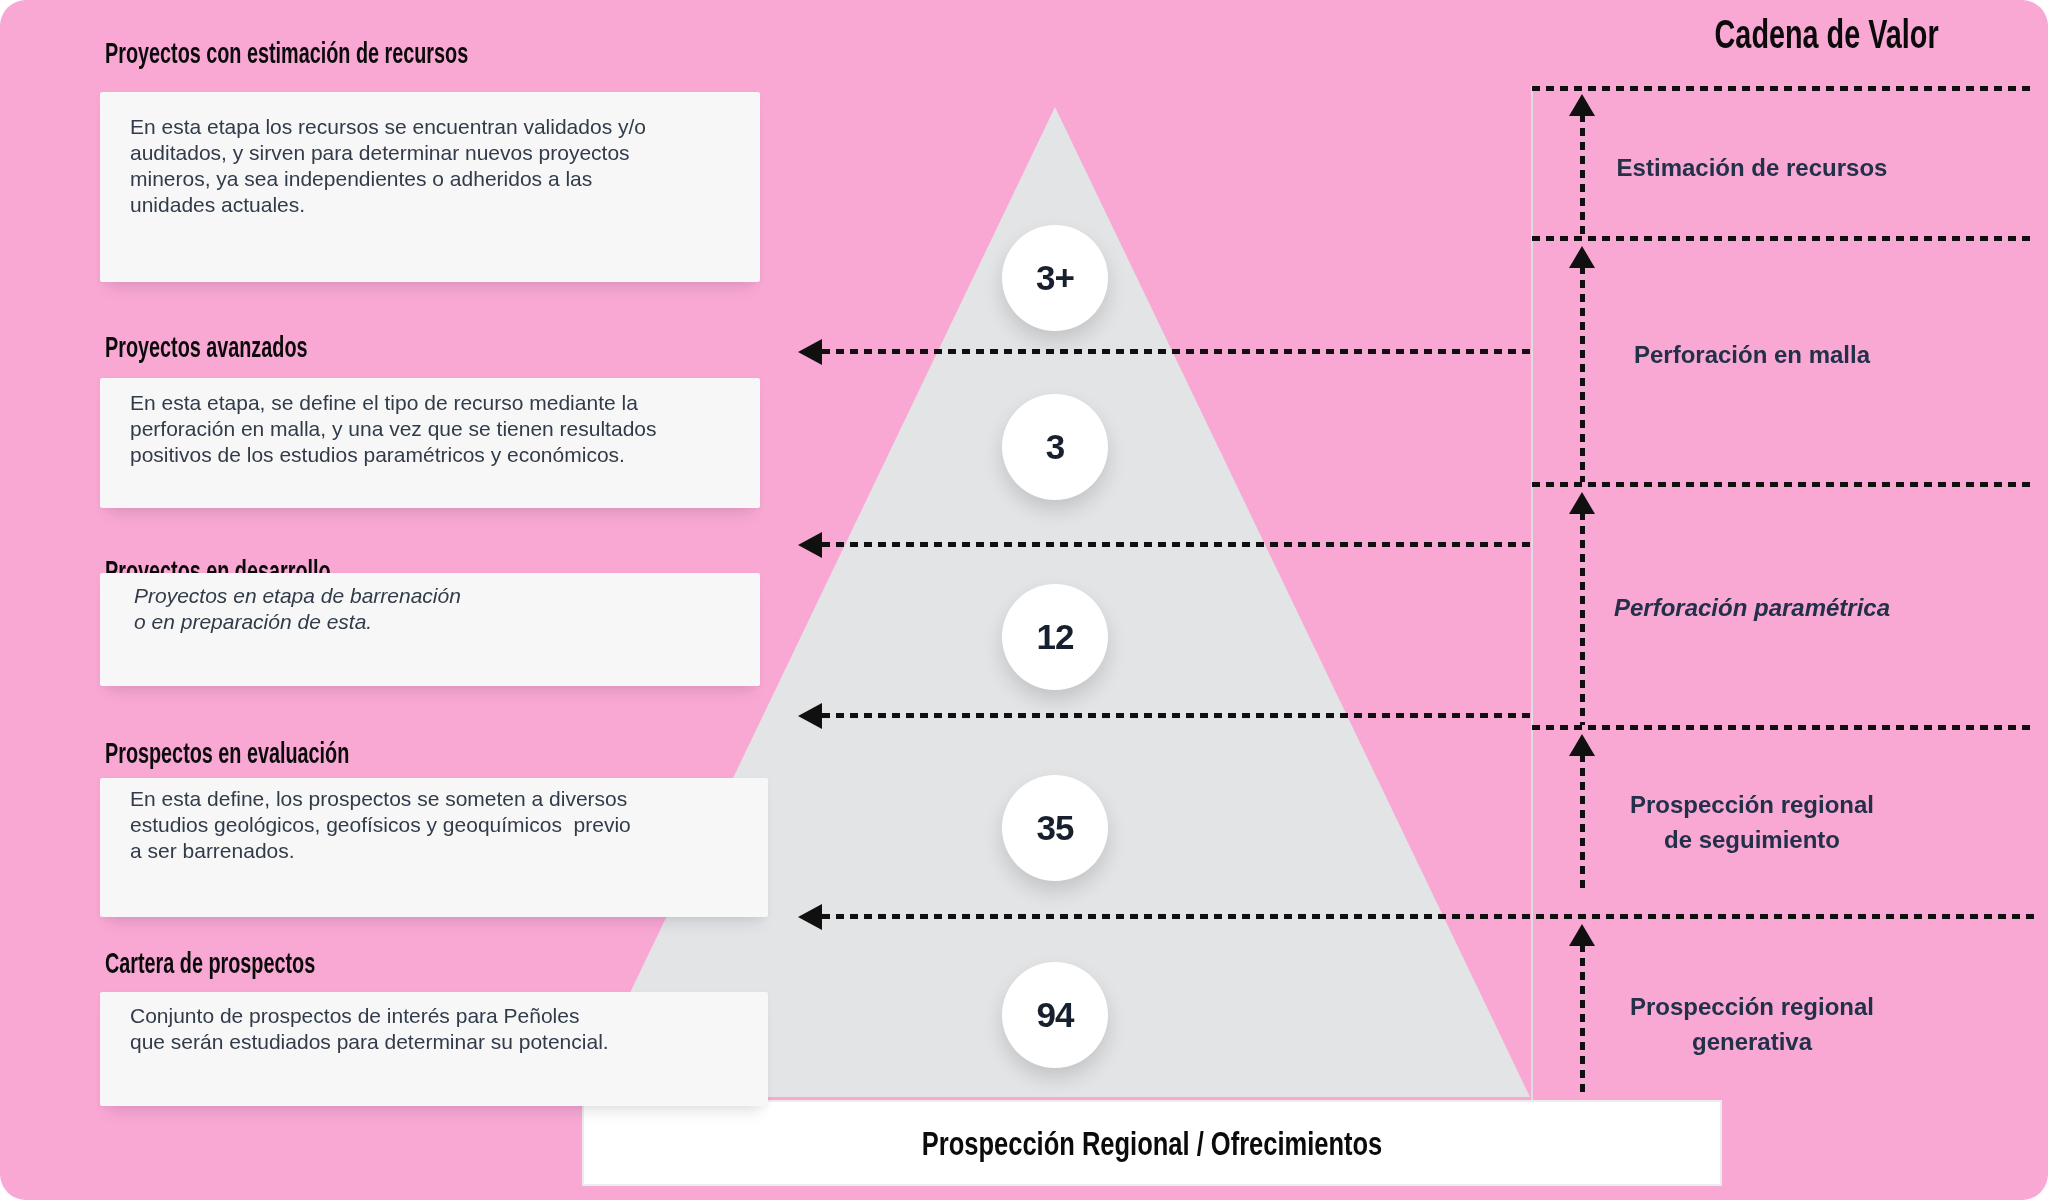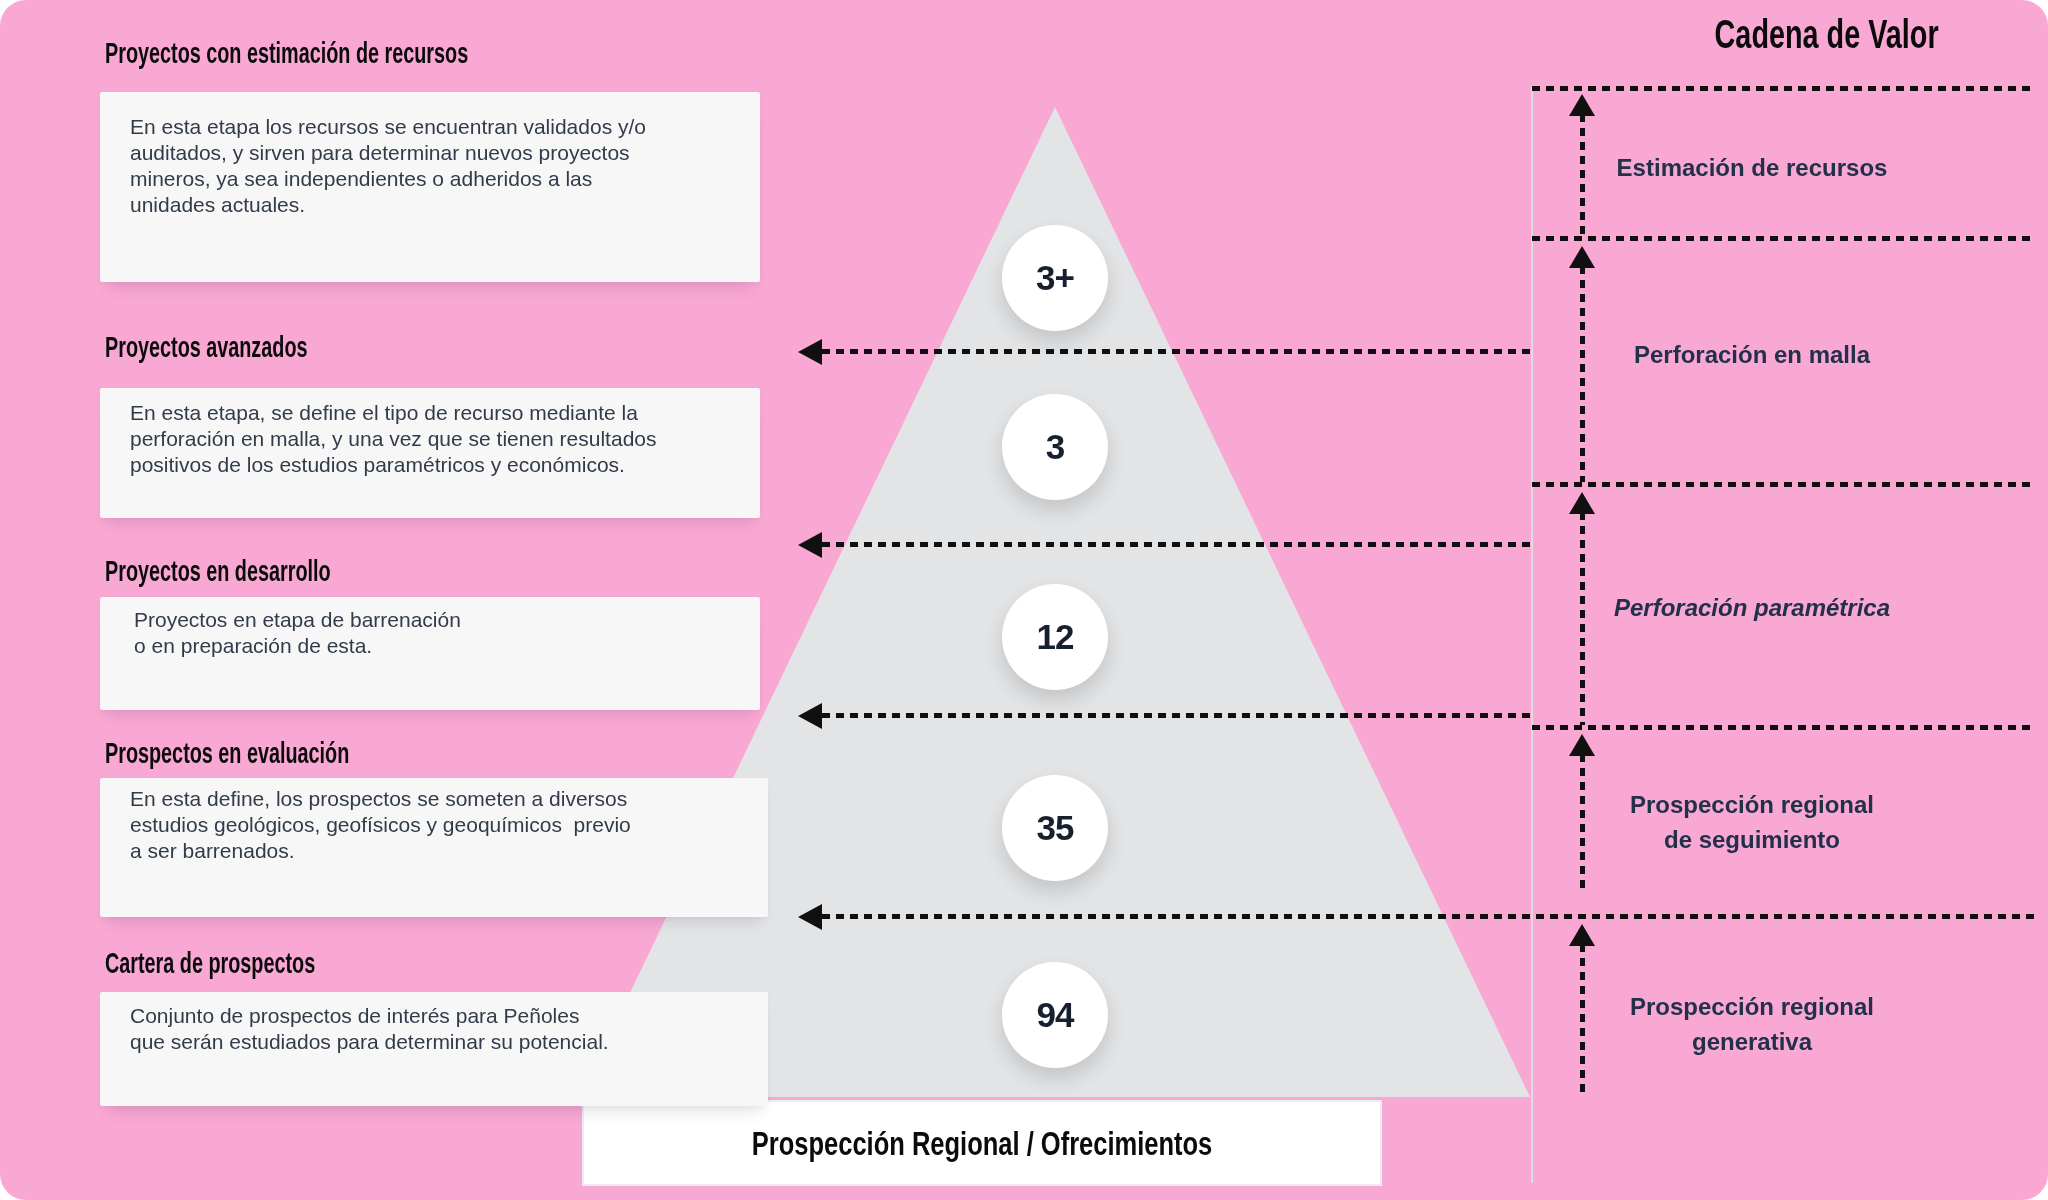--- a/index.html
+++ b/index.html
@@ -42,39 +42,39 @@
   
   .lhead{position:absolute;left:105px;z-index:3;color:#0b0b0c;
     font-size:30px;font-weight:700;white-space:nowrap;}
   .cond{display:inline-block;transform:scaleX(.66);transform-origin:left center;letter-spacing:0;}
   .h1{top:36px;} .h2{top:330px;} .h3{top:554px;} .h4{top:736px;} .h5{top:946px;}
   .lbox{position:absolute;left:100px;width:660px;background:#f7f7f8;z-index:3;border-radius:2px;
     box-shadow:0 14px 14px -8px rgba(15,23,42,.10),0 2px 6px rgba(15,23,42,.04);
     box-sizing:border-box;padding-left:30px;padding-right:10px;}
   .lbody{font-size:21px;line-height:26px;color:#313b49;white-space:pre-wrap;}
   .b1{top:92px;height:190px;padding-top:22px;}
-  .b2{top:388px;height:130px;padding-top:12px;}
-  .b3{top:597px;height:113px;padding-top:10px;padding-left:34px;}
+  .b2{top:378px;height:130px;padding-top:12px;}
+  .b3{top:573px;height:113px;padding-top:10px;padding-left:34px;font-style:italic;}
   .b4{top:778px;height:139px;padding-top:8px;width:668px;}
   .b5{top:992px;height:114px;padding-top:11px;width:668px;}
   
   .circle{position:absolute;left:1002px;width:106px;height:106px;border-radius:50%;
     background:#ffffff;box-shadow:0 10px 20px rgba(0,0,0,.14);z-index:4;
     display:flex;align-items:center;justify-content:center;
     font-size:35px;font-weight:700;color:#17202e;letter-spacing:-1px;}
   .c1{top:225px;} .c2{top:394px;} .c3{top:584px;} .c4{top:775px;} .c5{top:962px;}
   
   .vtitle{position:absolute;left:1532px;top:12px;width:450px;text-align:right;
     color:#0b0b0c;font-size:40px;font-weight:700;z-index:3;white-space:nowrap;}
   .vtitle .cond{transform:scaleX(.72);transform-origin:center center;}
   .vlabel{position:absolute;left:1522px;width:460px;text-align:center;z-index:3;
     color:#22304a;font-size:24px;font-weight:700;line-height:35px;white-space:pre-line;}
   .lab1{top:150px;} .lab2{top:337px;} .lab3{top:590px;font-style:italic;} .lab4{top:787px;} .lab5{top:989px;}
   
-  .bbar{position:absolute;left:582px;top:1100px;width:800px;height:86px;z-index:2;
+  .bbar{position:absolute;left:582px;top:1100px;width:1140px;height:86px;z-index:2;
     background:#ffffff;border:2px solid #ececee;box-sizing:border-box;
     display:flex;align-items:center;justify-content:center;
     color:#0b0b0c;font-size:34px;font-weight:700;white-space:nowrap;}
   .bbar .cond{transform:scaleX(.75);transform-origin:center center;}
 </style>
 </head>
 <body>
 
 <div id="stage">
 

